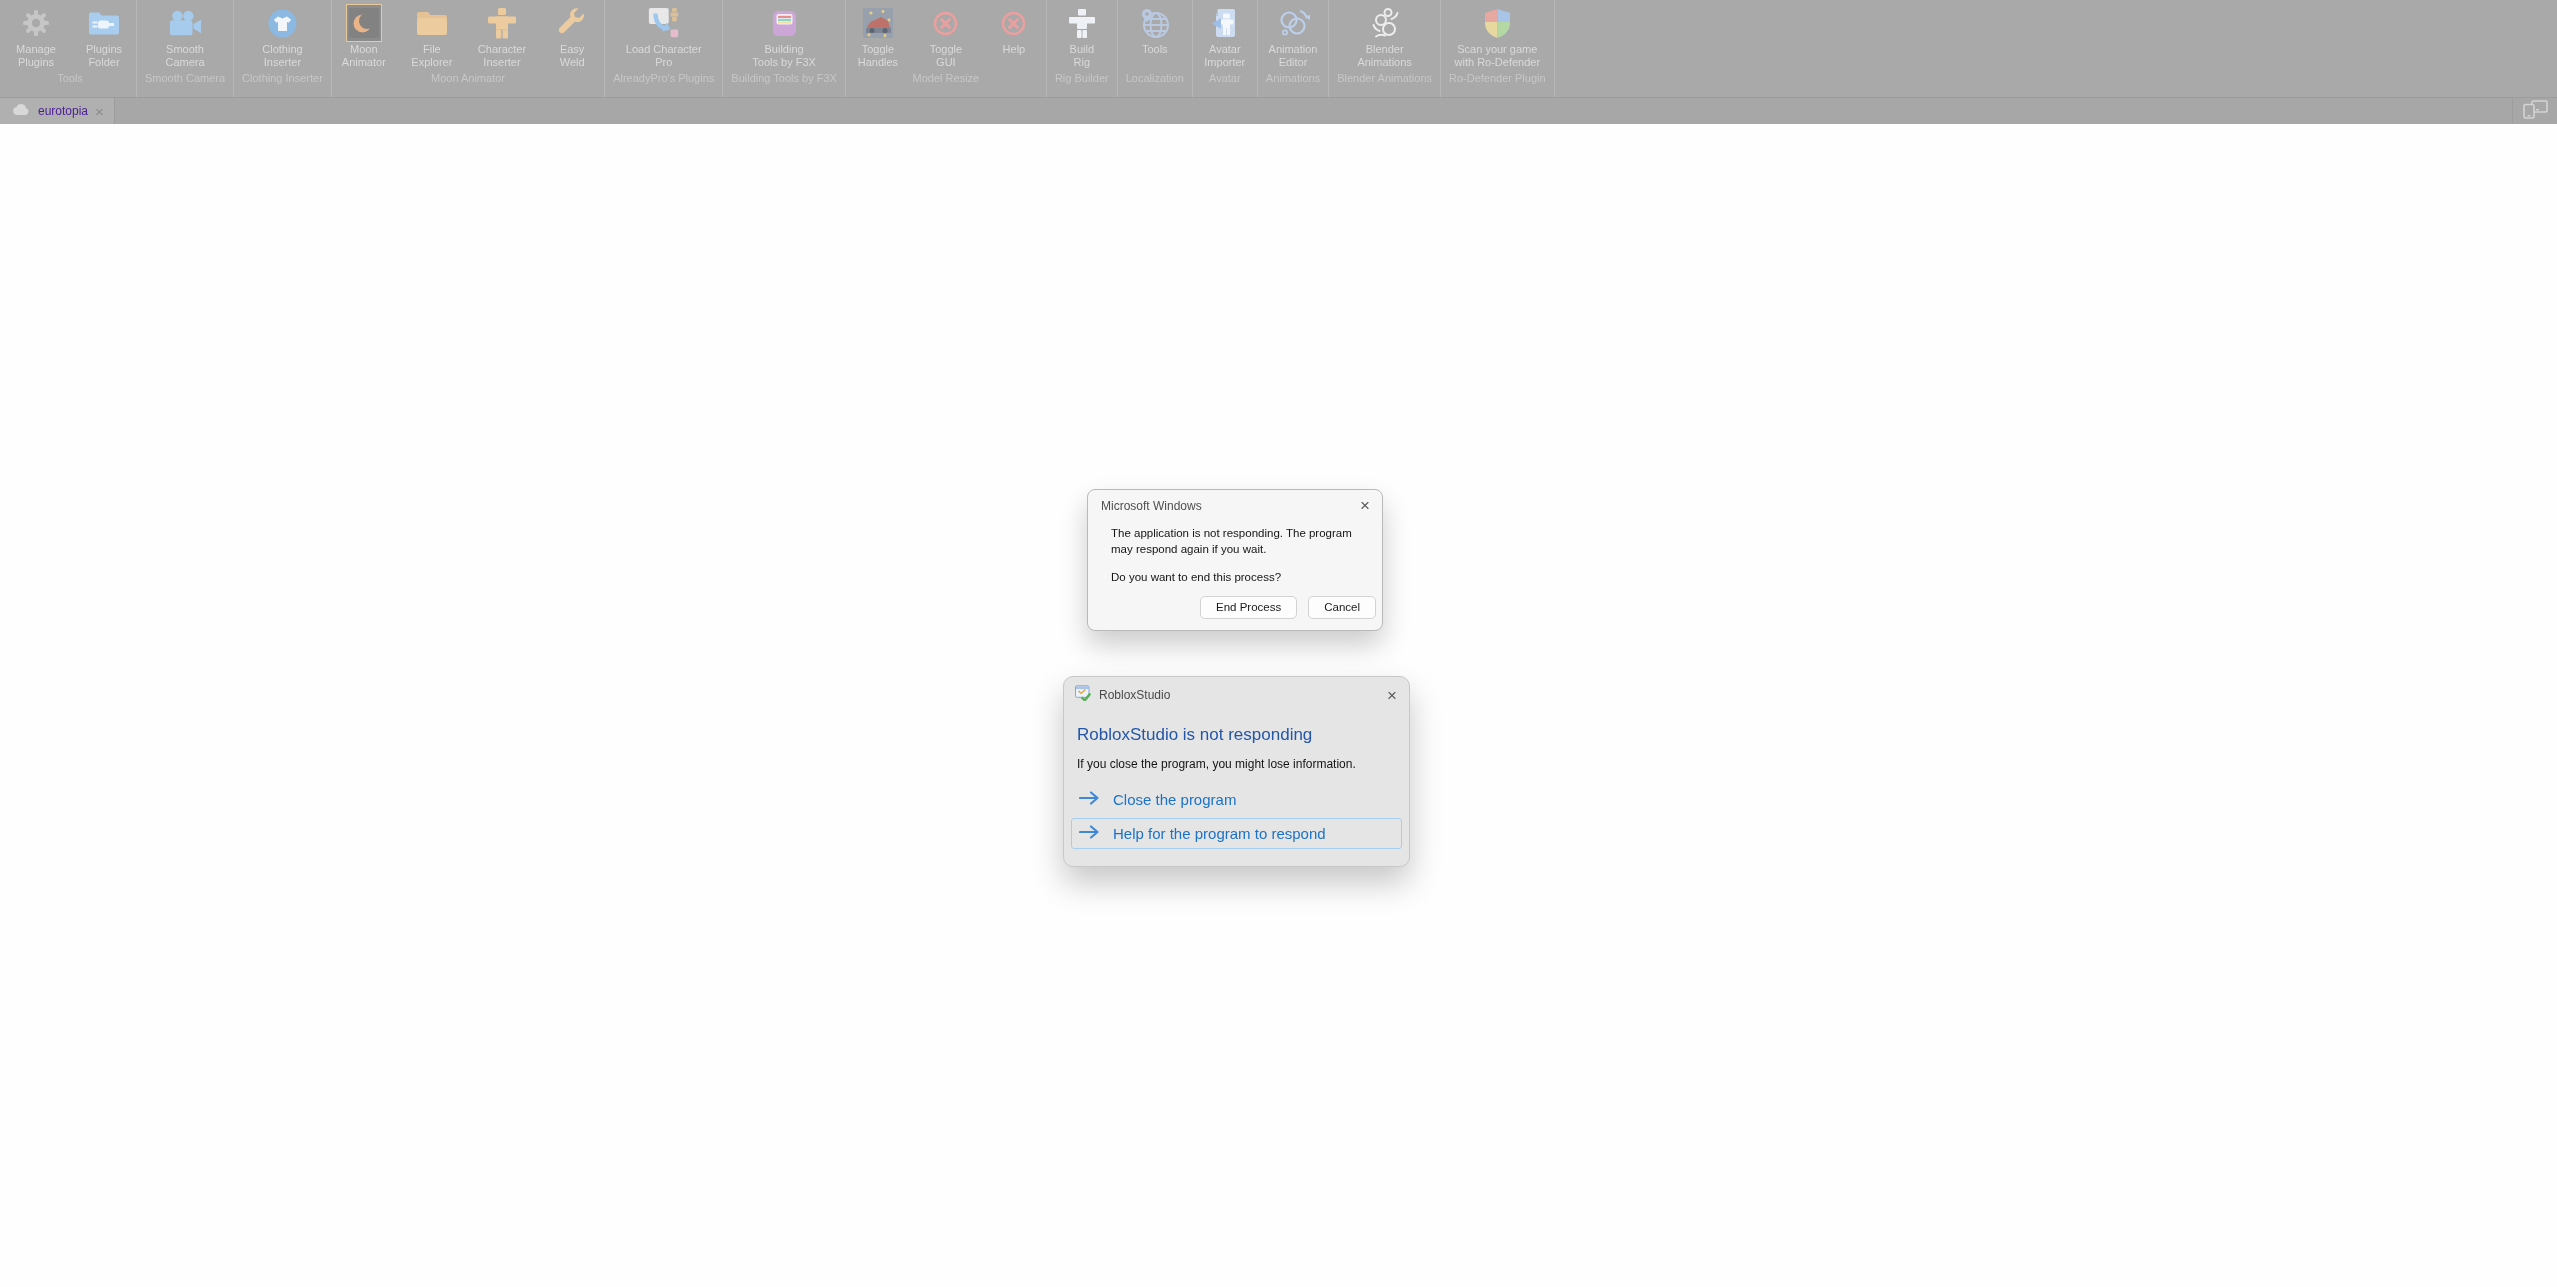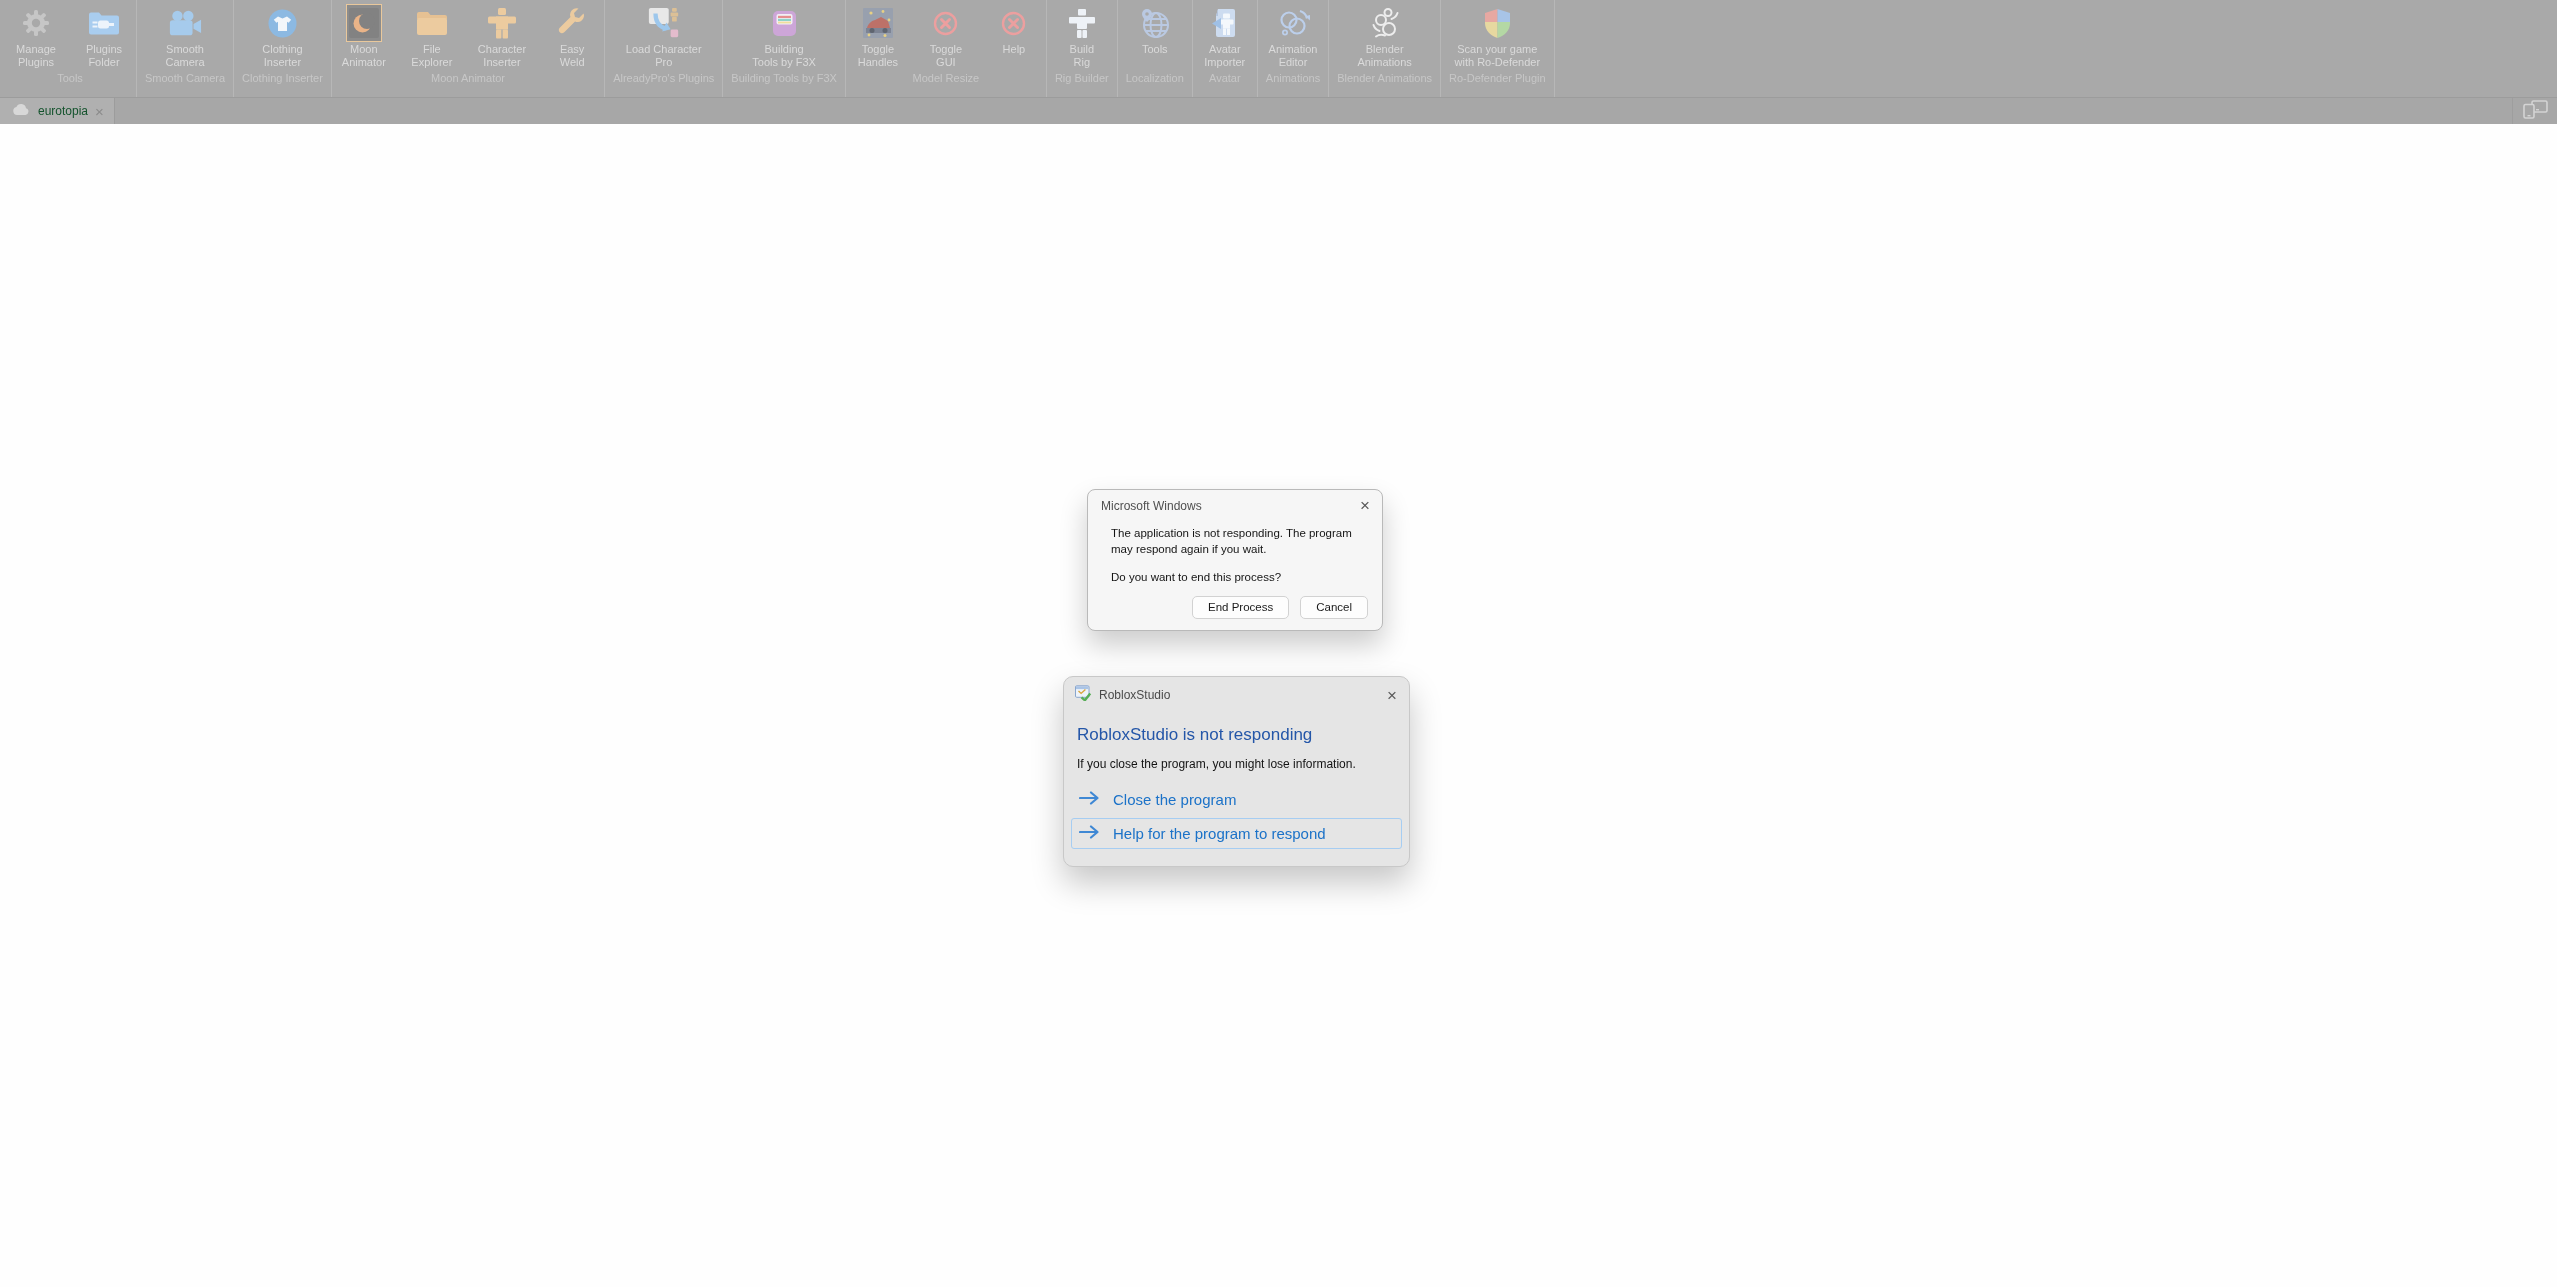--- a/index.html
+++ b/index.html
@@ -18,40 +18,40 @@
   .tbtn.selected .ticon{border-color:#e9c89c;background:#8c8c8c;}
   .tlabel{font-size:11px;line-height:1.18;color:#dadada;text-align:center;white-space:pre-line;
           height:27px;margin-top:1px;}
   .tgroup-label{font-size:11px;color:#c7c7c7;text-align:center;white-space:nowrap;padding:1px 2px 6px;}
 
   
   .tabbar{position:absolute;left:0;top:97px;right:0;height:27px;background:#a7a7a7;
           border-top:1px solid #9c9c9c;display:flex;align-items:stretch;box-sizing:border-box;}
   .tab{display:flex;align-items:center;gap:7px;padding:0 10px 0 12px;background:#b0b0b0;
        border-right:1px solid #9c9c9c;}
-  .tab-label{font-size:12px;color:#14532d;}
+  .tab-label{font-size:12px;color:#4c1d95;}
   .tab-close{font-size:15px;color:#8b8b8b;line-height:1;cursor:default;}
   .tab-spacer{flex:1;}
   .emulator-btn{display:flex;align-items:center;justify-content:center;width:44px;
                 border-left:1px solid #9e9e9e;}
 
   
   .canvas{position:absolute;left:0;top:124px;right:0;bottom:0;background:#fefefe;}
 
   
   .dlg-win{position:absolute;left:1087px;top:489px;width:296px;height:142px;background:#f6f6f6;
            border:1px solid #b9b9b9;border-radius:8px;box-shadow:0 14px 28px rgba(0,0,0,.20);
            box-sizing:border-box;}
   .dlgw-title-row{display:flex;align-items:flex-start;padding:9px 12px 0 13px;}
   .dlgw-title{font-size:12px;color:#4f4f4f;}
   .dlgw-close{margin-left:auto;font-size:17px;font-weight:300;color:#5a5a5a;line-height:13px;cursor:default;}
   .dlgw-body{padding:13px 23px 0;font-size:11.5px;color:#141414;line-height:1.36;}
   .dlgw-body p{margin:0;}
   .dlgw-body p + p{margin-top:13px;}
-  .dlgw-buttons{position:absolute;right:14px;bottom:11px;display:flex;gap:11px;}
+  .dlgw-buttons{position:absolute;right:6px;bottom:11px;display:flex;gap:11px;}
   .winbtn{font-family:"Liberation Sans",sans-serif;font-size:11.5px;color:#1a1a1a;background:#fdfdfd;
           border:1px solid #d2d2d2;border-radius:5px;padding:4px 15px;line-height:1.1;cursor:default;}
 
   
   .dlg-rbx{position:absolute;left:1063px;top:676px;width:347px;height:191px;background:#e5e5e5;
            border:1px solid #c8c8c8;border-radius:10px;box-shadow:0 16px 32px rgba(0,0,0,.22);
            box-sizing:border-box;}
   .rbx-title-row{display:flex;align-items:center;gap:7px;padding:8px 12px 0 11px;}
   .rbx-title{font-size:12px;color:#4a4a4a;}
   .rbx-close{margin-left:auto;font-size:17px;font-weight:300;color:#5a5a5a;line-height:13px;cursor:default;}

